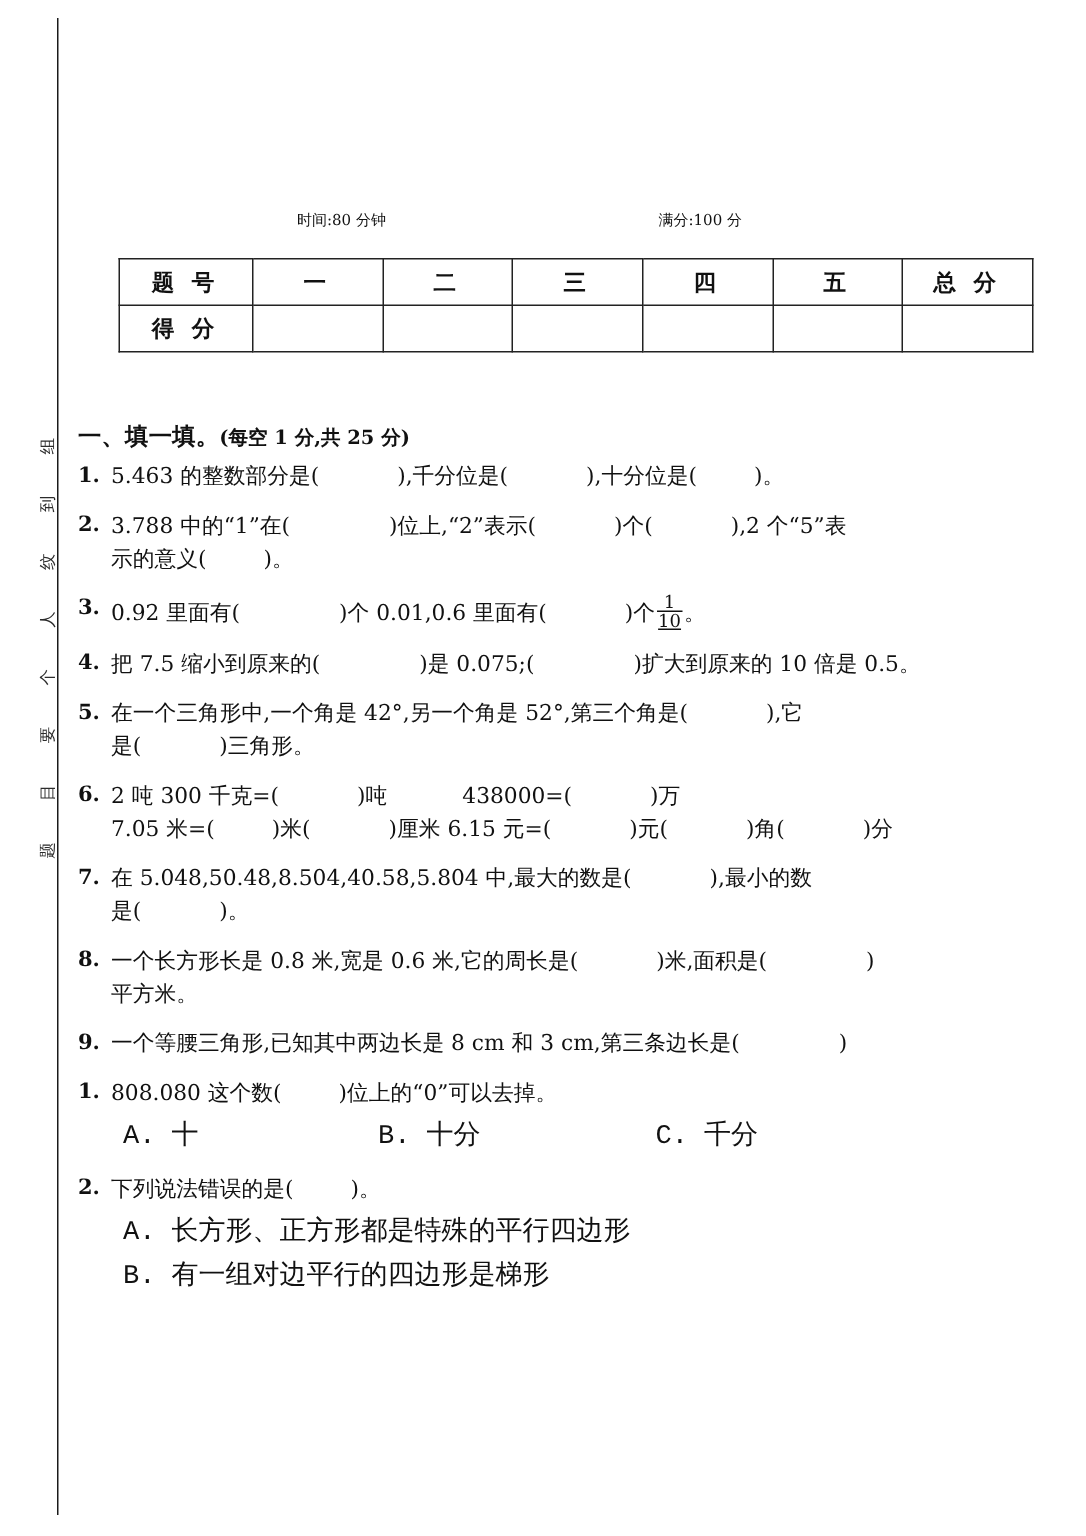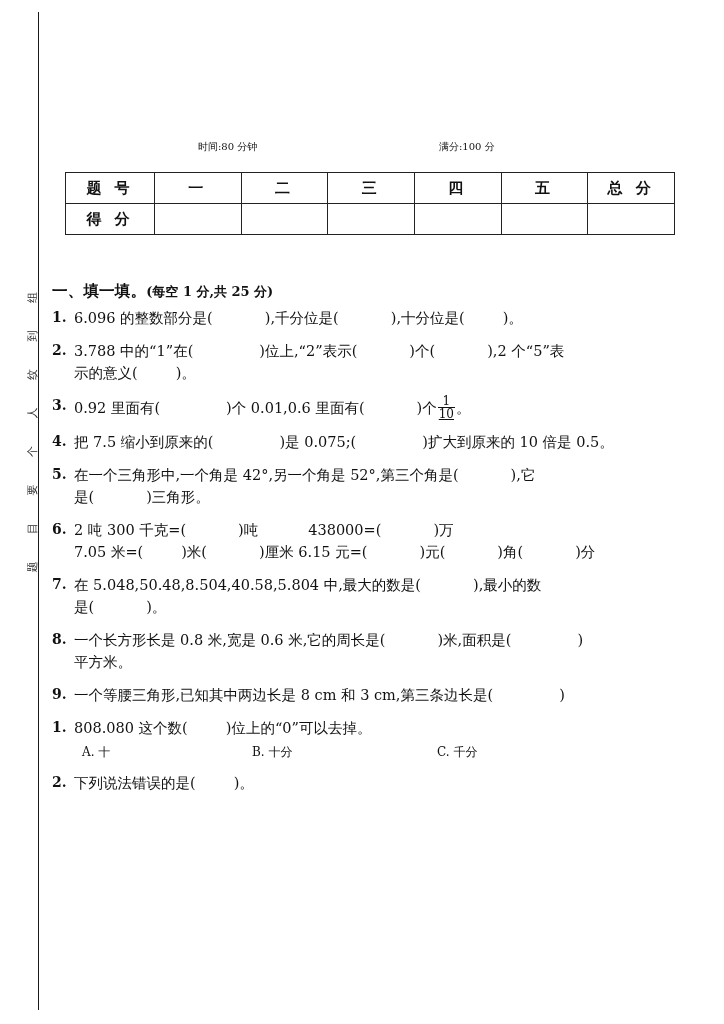--- a/index.html
+++ b/index.html
@@ -36,24 +36,25 @@
   .meta-line{
     position:absolute;left:0;top:140px;width:724px;
     height:24px;
     font-size:10px;font-weight:normal;padding-left:11px;
   }
   .meta-time{position:absolute;left:198px;top:0;}
   .meta-total{position:absolute;left:427px;top:0;margin-left:12px;}
 
   
   .score-table{
-    position:absolute;left:65px;top:172px;
+    position:absolute;left:79px;top:172px;
     width:610px;
     border-collapse:collapse;
     table-layout:fixed;
+    font-family:Liberation Serif, serif;
   }
   .score-table td{
     border:1px solid #222222;
     height:30px;
     text-align:center;
     vertical-align:middle;
     font-size:15px;
     font-weight:bold;
     letter-spacing:4px;
     padding:0;
@@ -92,22 +93,23 @@
   }
   .q .cont{display:block;}
   .q .ln2{display:block;}
   .blank{display:inline-block;}
   .b-sm{width:38px;}
   .b-md{width:52px;}
   .b-lg{width:66px;}
   .opts{
     padding-left:30px;
     margin:3px 0 9px 0;
-    font-size:12px;
+    font-size:18px;
     line-height:1.62;
+    font-family:Liberation Mono, monospace;
   }
   .opts .o{display:inline-block;}
   .opt-row span.o:nth-child(1){width:170px;}
   .opt-row span.o:nth-child(2){width:185px;}
   .opt-stack .o{display:block;}
   .frac{
     display:inline-block;
     vertical-align:-0.42em;
     text-align:center;
     font-size:12px;
@@ -156,21 +158,21 @@
 
   <div class="content">
 
     <div class="sec-head">
       <span>一、填一填。</span><span class="sub">(每空 1 分,共 25 分)</span>
     </div>
 
     <div class="q">
       <span class="num">1.</span>
       <span class="cont">
-        <span>6.096 的整数部分是(</span><span class="blank b-md"></span><span>),千分位是(</span><span class="blank b-md"></span><span>),十分位是(</span><span class="blank b-sm"></span><span>)。</span>
+        <span>5.463 的整数部分是(</span><span class="blank b-md"></span><span>),千分位是(</span><span class="blank b-md"></span><span>),十分位是(</span><span class="blank b-sm"></span><span>)。</span>
       </span>
     </div>
 
     <div class="q">
       <span class="num">2.</span>
       <span class="cont">
         <span>3.788 中的“1”在(</span><span class="blank b-lg"></span><span>)位上,“2”表示(</span><span class="blank b-md"></span><span>)个(</span><span class="blank b-md"></span><span>),2 个“5”表</span>
       </span>
       <span class="ln2">
         <span>示的意义(</span><span class="blank b-sm"></span><span>)。</span>
@@ -248,15 +250,19 @@
     <div class="opts opt-row">
       <span class="o">A. 十</span><span class="o">B. 十分</span><span class="o">C. 千分</span>
     </div>
 
     <div class="q" style="margin-bottom:4px;">
       <span class="num">2.</span>
       <span class="cont">
         <span>下列说法错误的是(</span><span class="blank b-sm"></span><span>)。</span>
       </span>
     </div>
+    <div class="opts opt-stack">
+      <span class="o">A. 长方形、正方形都是特殊的平行四边形</span>
+      <span class="o">B. 有一组对边平行的四边形是梯形</span>
+    </div>
 
   </div>
 </div>
 
 </body></html>

